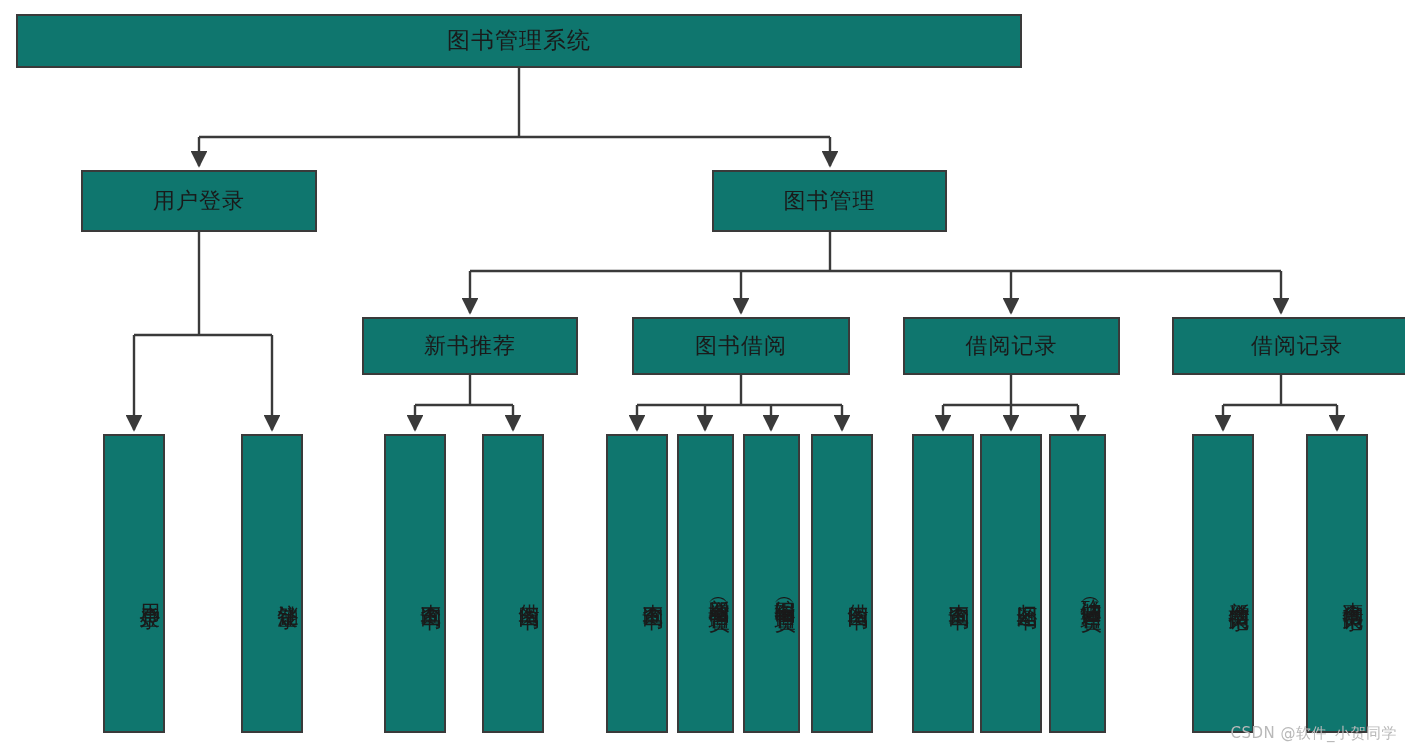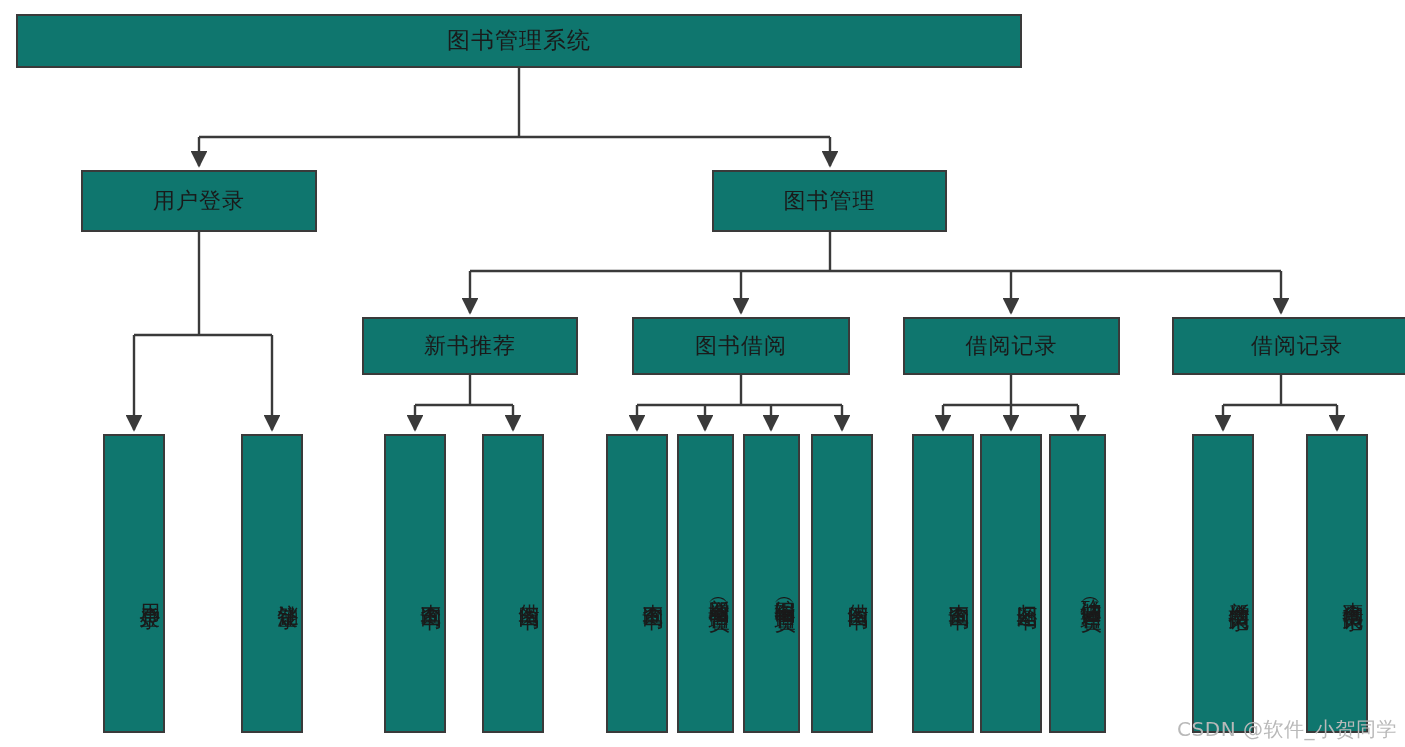--- a/index.html
+++ b/index.html
@@ -50,21 +50,21 @@
     align-items: flex-start;
     justify-content: center;
   }
   .node.root {
     font-size: 23px;
   }
   #watermark {
     position: absolute;
     right: 8px;
     bottom: 4px;
-    font-size: 20px;
+    font-size: 15px;
     color: #b9b9b9;
     letter-spacing: 0.5px;
     white-space: nowrap;
     pointer-events: none;
   }
 </style>
 </head>
 <body>
 
 <div id="canvas">

